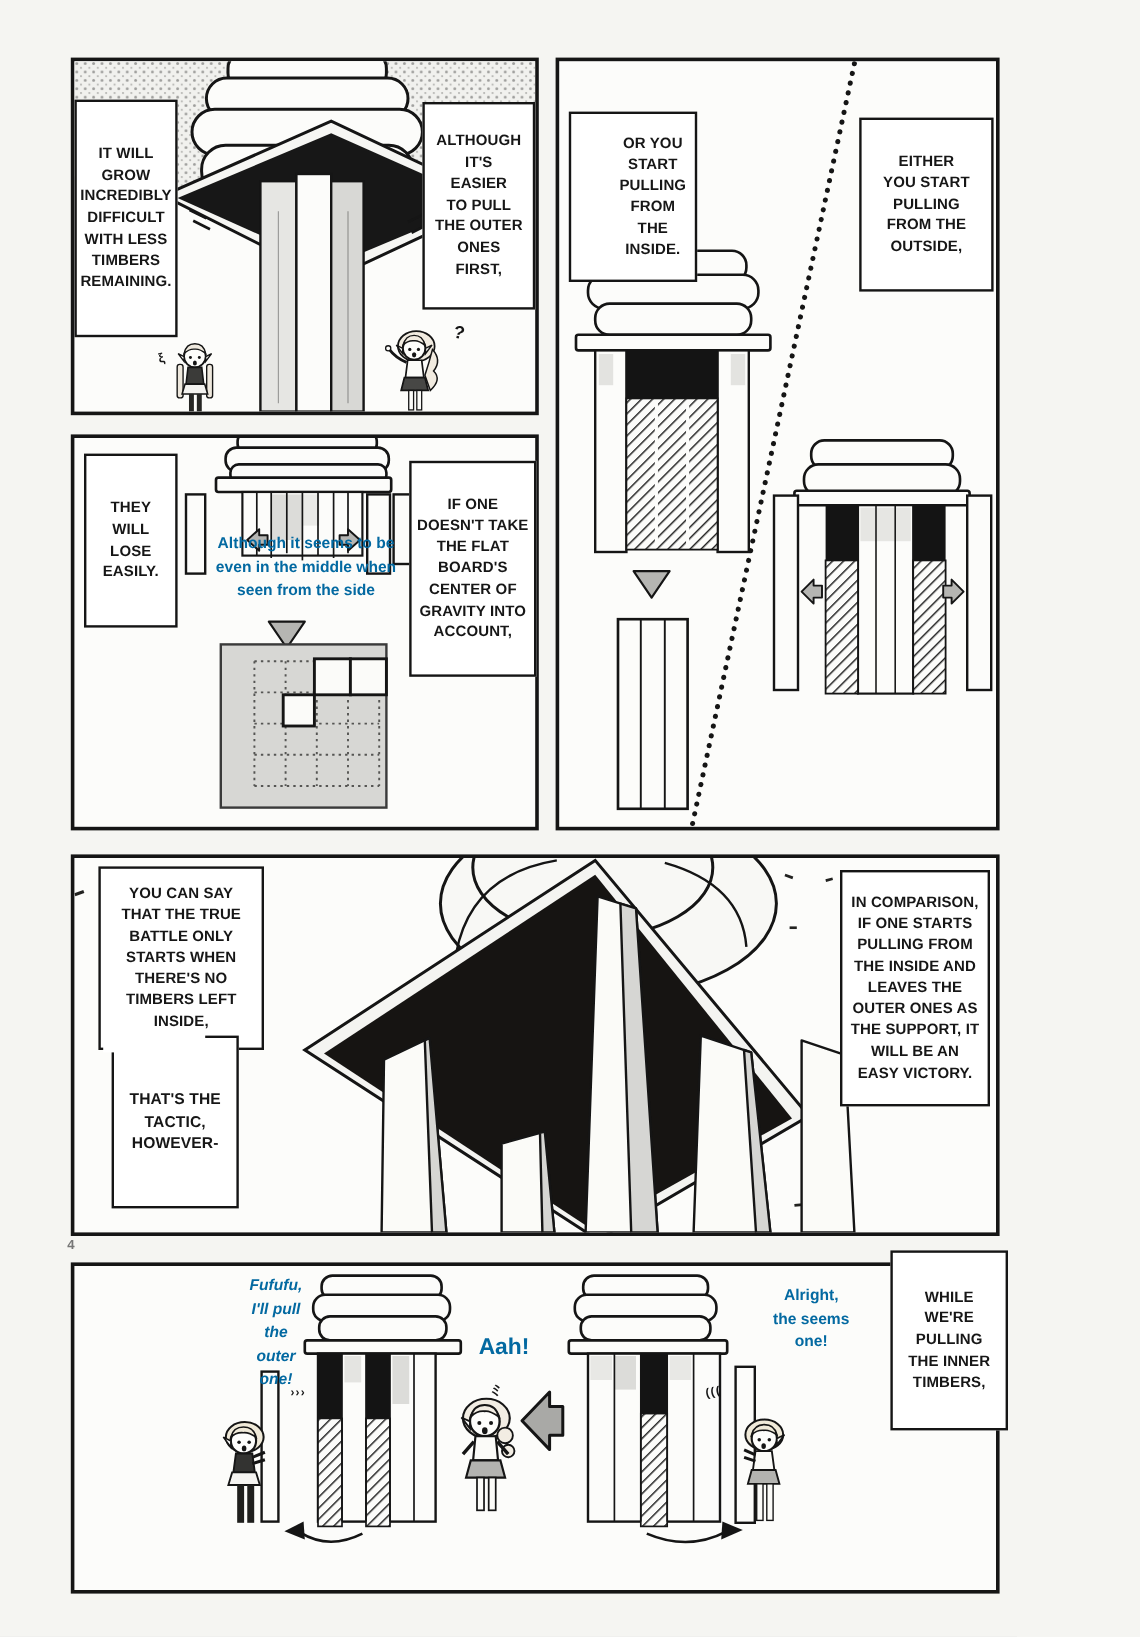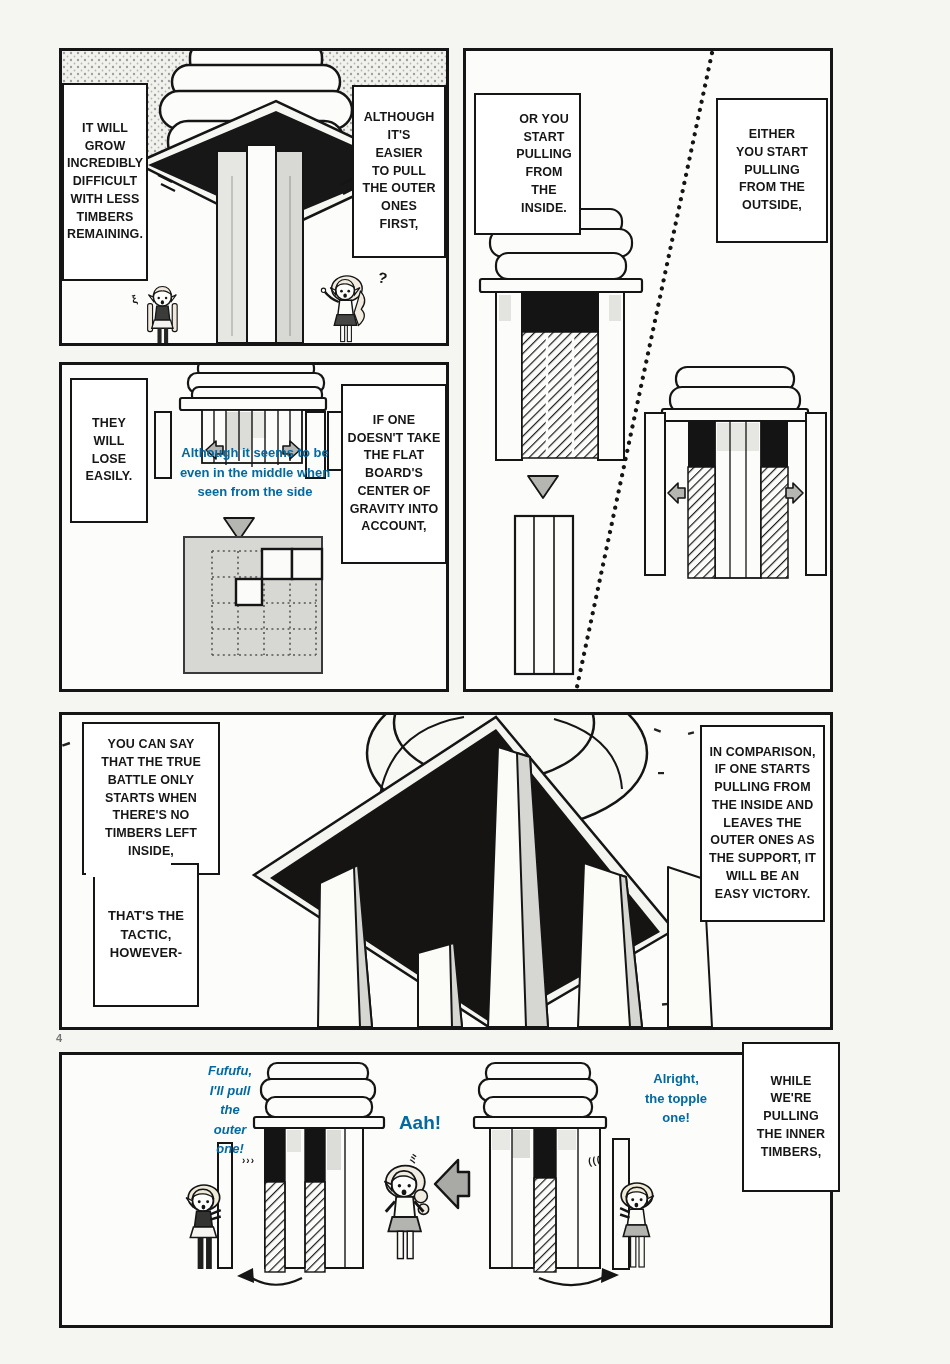--- a/index.html
+++ b/index.html
@@ -405,21 +405,21 @@
         <rect x="20" y="51" width="5" height="29" fill="#fbfbf8" stroke="#151515" stroke-width="1.1"></rect>
       </g>
     </svg>
     <div class="note" style="left:130px;top:6px;width:76px;font-style:italic;">Fufufu,
 I'll pull
 the
 outer
 one!</div>
     <div class="note" style="left:326px;top:54px;width:64px;font-size:19px;">Aah!</div>
     <div class="note" style="left:558px;top:14px;width:112px;">Alright,
-the topple
+the seems
 one!</div>
     <div class="mark" style="left:180px;top:100px;font-size:10px;letter-spacing:1px;">›››</div>
     <div class="mark" style="left:526px;top:100px;font-size:10px;transform:rotate(-10deg);letter-spacing:1px;">(((</div>
     <div class="mark" style="left:346px;top:96px;font-size:11px;transform:rotate(16deg);">ミ</div>
     <svg width="768" height="270" viewBox="0 0 768 270" style="z-index:2;pointer-events:none;">
       <polygon points="373,129 396,105 396,117 407,117 407,141 396,141 396,153" fill="#a9a9a6" stroke="#151515" stroke-width="2.5" stroke-linejoin="round"></polygon>
     </svg>
   </section>
 
   <div class="cap overlay-cap" style="left:742px;top:1042px;width:98px;height:150px;">WHILE

